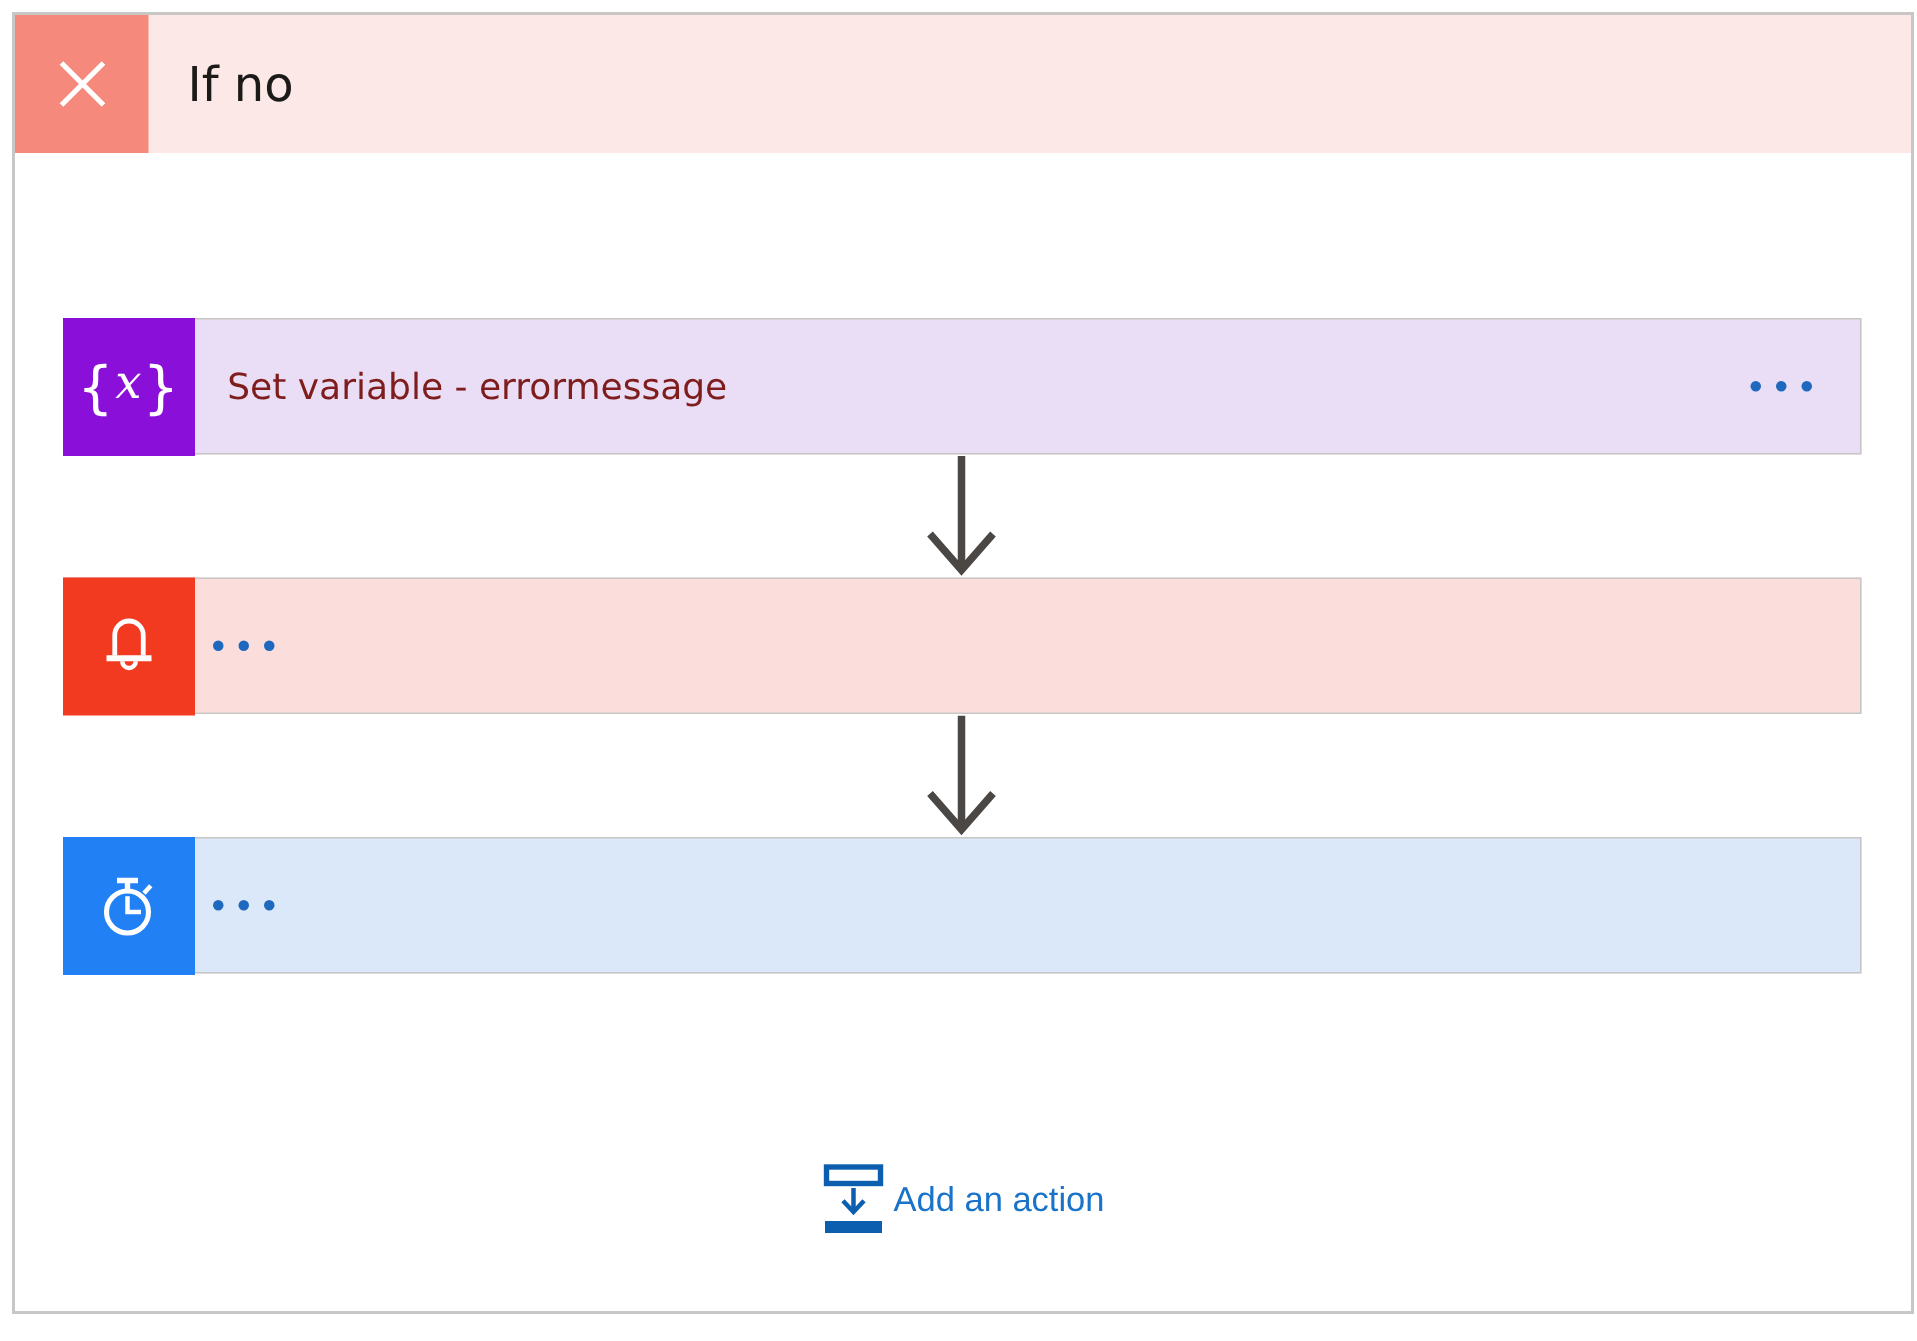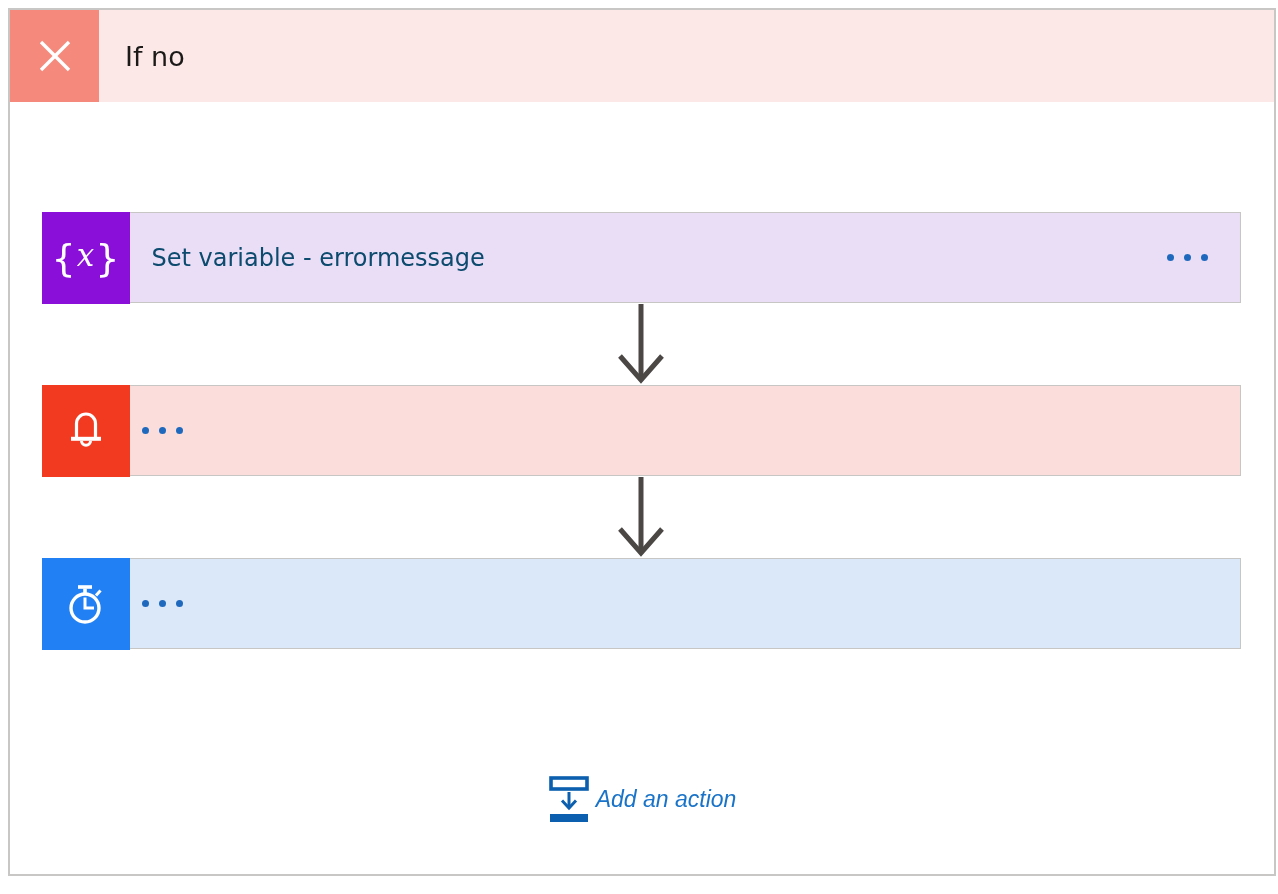--- a/index.html
+++ b/index.html
@@ -23,21 +23,21 @@
     background: #fce9e7;
     display: flex; align-items: stretch;
     cursor: pointer;
   }
   .branch-icon-box {
     width: 89px; flex: 0 0 89px;
     background: #f5897b;
     display: flex; align-items: center; justify-content: center;
   }
   .branch-title {
-    font-size: 27px; color: #1b1a19;
+    font-size: 32px; color: #1b1a19;
     display: flex; align-items: center;
     padding-left: 26px;
   }
   
   .card {
     position: absolute; left: 32px;
     width: 1199px; height: 91px;
     border: 1.5px solid #c8c6c4;
     display: flex; align-items: stretch;
     cursor: pointer;
@@ -48,21 +48,21 @@
   .card-icon {
     width: 88px; flex: 0 0 88px;
     display: flex; align-items: center; justify-content: center;
     margin: -1.5px 0 -1.5px -1.5px;
   }
   .icon-bg-purple { background: #8a0fd8; }
   .icon-bg-red    { background: #f23a20; }
   .icon-bg-blue   { background: #2080f4; }
   .card-title {
     flex: 1;
-    font-size: 24px; color: #0c4a6e;
+    font-size: 24px; color: #7f1d1d;
     display: flex; align-items: center;
     padding-left: 22px;
     white-space: nowrap; overflow: hidden;
   }
   .card-menu {
     flex: 0 0 auto;
     display: flex; align-items: center;
     gap: 10px;
     padding: 0 32px 0 12px;
     cursor: pointer;
@@ -93,21 +93,20 @@
   .connector-2 { top: 467px; }
   
   .add-action {
     position: absolute; left: 0; right: 0; top: 763px;
     height: 52px;
     display: flex; align-items: center; justify-content: center;
     gap: 6px;
     background: transparent; border: none;
     cursor: pointer;
     width: 100%;
-    font-style: italic;
   }
   .add-action-label {
     font-size: 23px; color: #1973c8;
   }
 </style>
 </head>
 <body>
 
 <div class="canvas">
 

